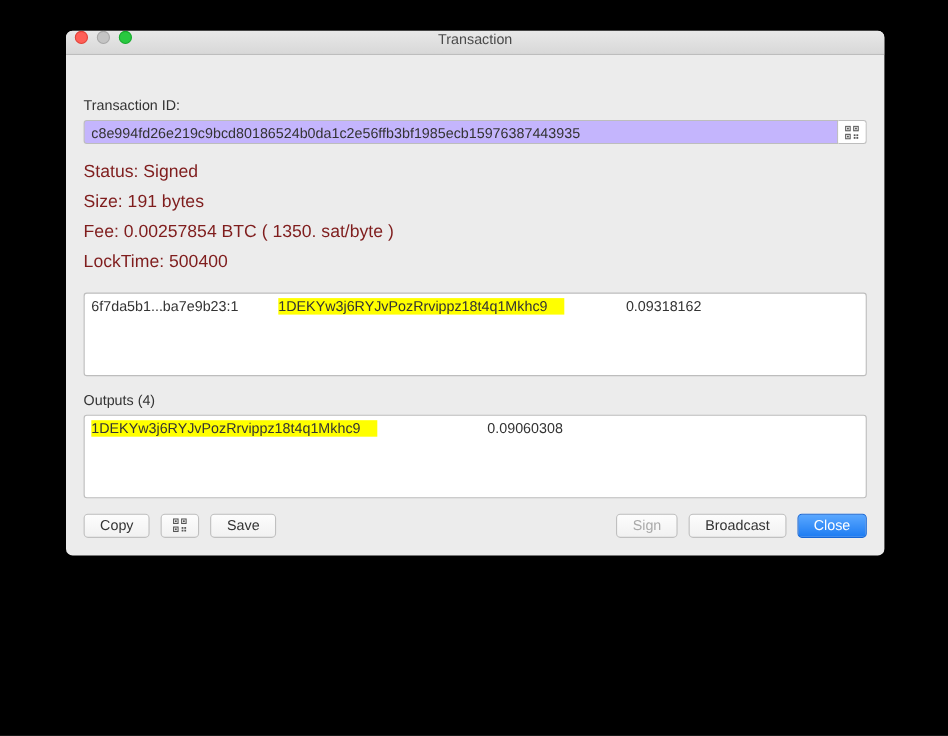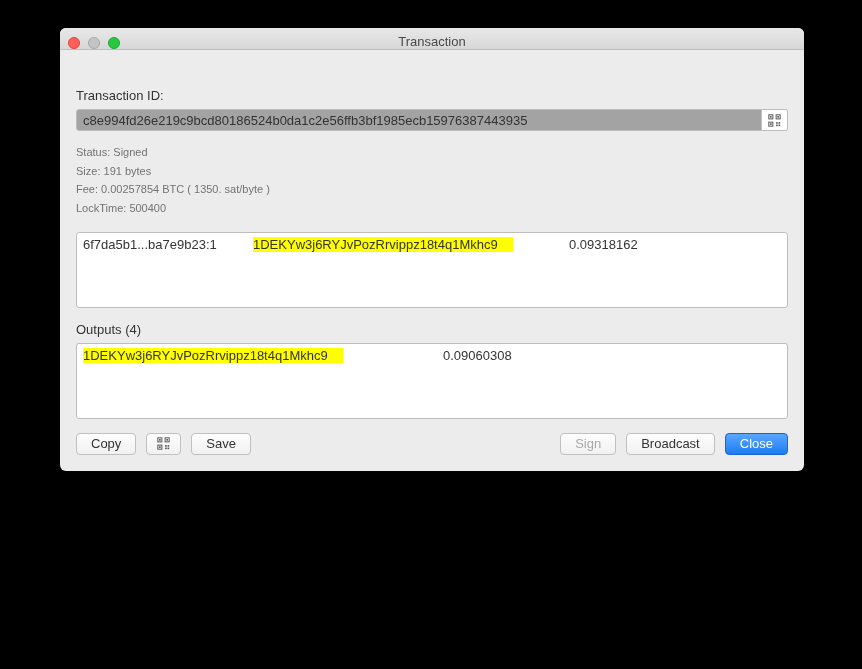--- a/index.html
+++ b/index.html
@@ -20,21 +20,21 @@
       background: #ececec;
       border-radius: 6px;
       box-shadow: 0 10px 40px rgba(0,0,0,0.5);
       overflow: hidden;
     }
     .titlebar {
       height: 22px;
       background: linear-gradient(#e8e8e8, #d8d8d8);
       border-bottom: 1px solid #bdbdbd;
       display: flex;
-      align-items: flex-end;
+      align-items: flex-start;
       position: relative;
     }
     .traffic-lights {
       display: flex;
       gap: 8px;
       padding-left: 8px;
       align-items: center;
     }
     .traffic-light {
       width: 12px;
@@ -62,21 +62,21 @@
       margin-bottom: 6px;
     }
     .txid-row {
       display: flex;
       gap: 0;
       margin-bottom: 12px;
     }
     .txid-input {
       flex: 1;
       height: 22px;
-      background: #a3a3a3;
+      background: #c4b5fd;
       border: 1px solid #bdbdbd;
       border-radius: 3px 0 0 3px;
       padding: 2px 6px;
       font-size: 13px;
       font-family: inherit;
       color: #333;
     }
     .qr-small-btn {
       width: 26px;
       height: 22px;
@@ -86,22 +86,22 @@
       border-radius: 0 3px 3px 0;
       display: flex;
       align-items: center;
       justify-content: center;
       cursor: pointer;
     }
     .info-lines {
       margin-bottom: 14px;
     }
     .info-lines div {
-      font-size: 11px;
-      color: #737373;
+      font-size: 16px;
+      color: #7f1d1d;
       line-height: 1.7;
     }
     .section-label {
       font-size: 13px;
       margin-bottom: 6px;
     }
     .listbox {
       background: #fff;
       border: 1px solid #bdbdbd;
       border-radius: 3px;

